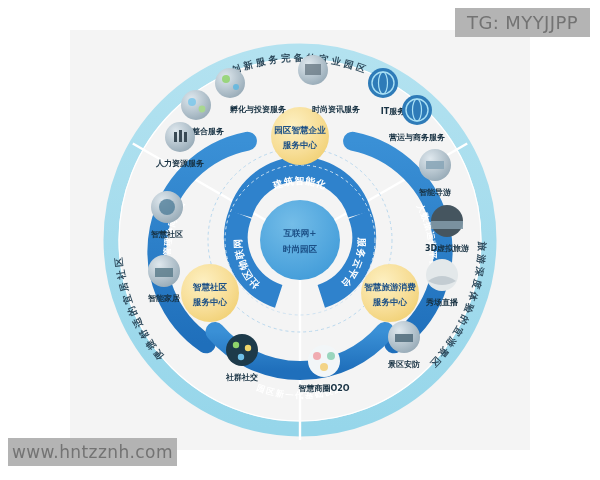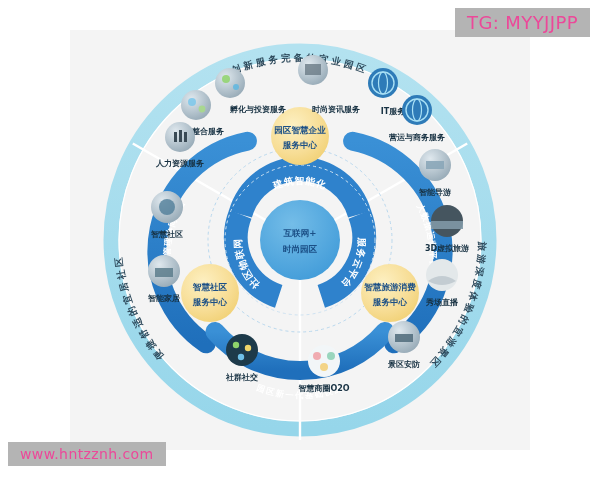--- a/index.html
+++ b/index.html
@@ -28,37 +28,37 @@
     background: #f4f4f4;
   }
   #wheel {
     position: absolute;
     left: 60px; top: 25px;
     width: 480px; height: 430px;
   }
   .wm {
     position: absolute;
     background: rgba(170,170,170,0.88);
-    color: #ec4899;
+    color: #737373;
     font-family: "DejaVu Sans", "Liberation Sans", sans-serif;
     letter-spacing: 0.4px;
     display: flex;
     align-items: center;
     justify-content: center;
     white-space: nowrap;
   }
   #wm-top {
     right: 10px; top: 8px;
     padding: 4px 12px;
     font-size: 18px;
   }
   #wm-bottom {
     left: 8px; bottom: 14px;
-    padding: 4px 12px;
-    font-size: 14px;
+    padding: 4px 4px;
+    font-size: 17px;
   }
   svg text {
     font-family: "DejaVu Sans", "Liberation Sans", sans-serif;
     dominant-baseline: middle;
   }
   .ring-txt {
     font-size: 9.5px;
     fill: #2e4a5c;
     font-weight: bold;
     letter-spacing: 3.2px;

